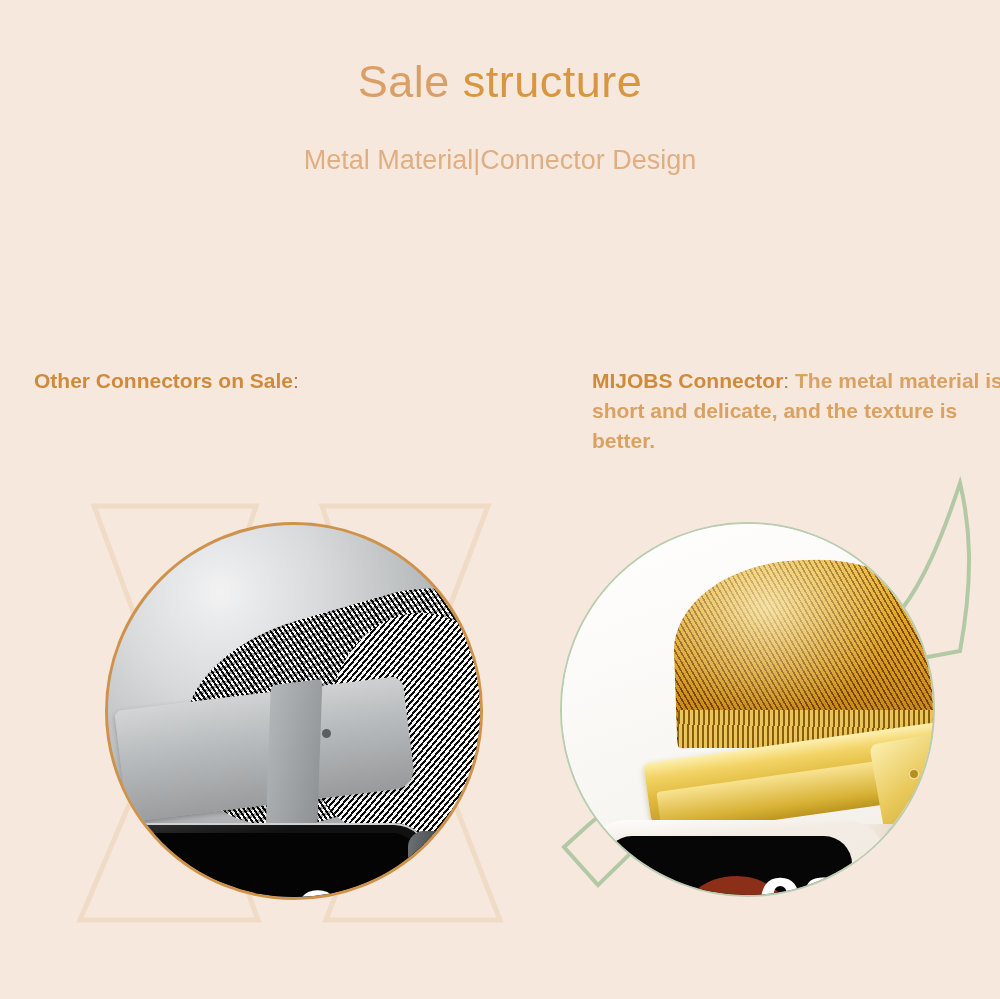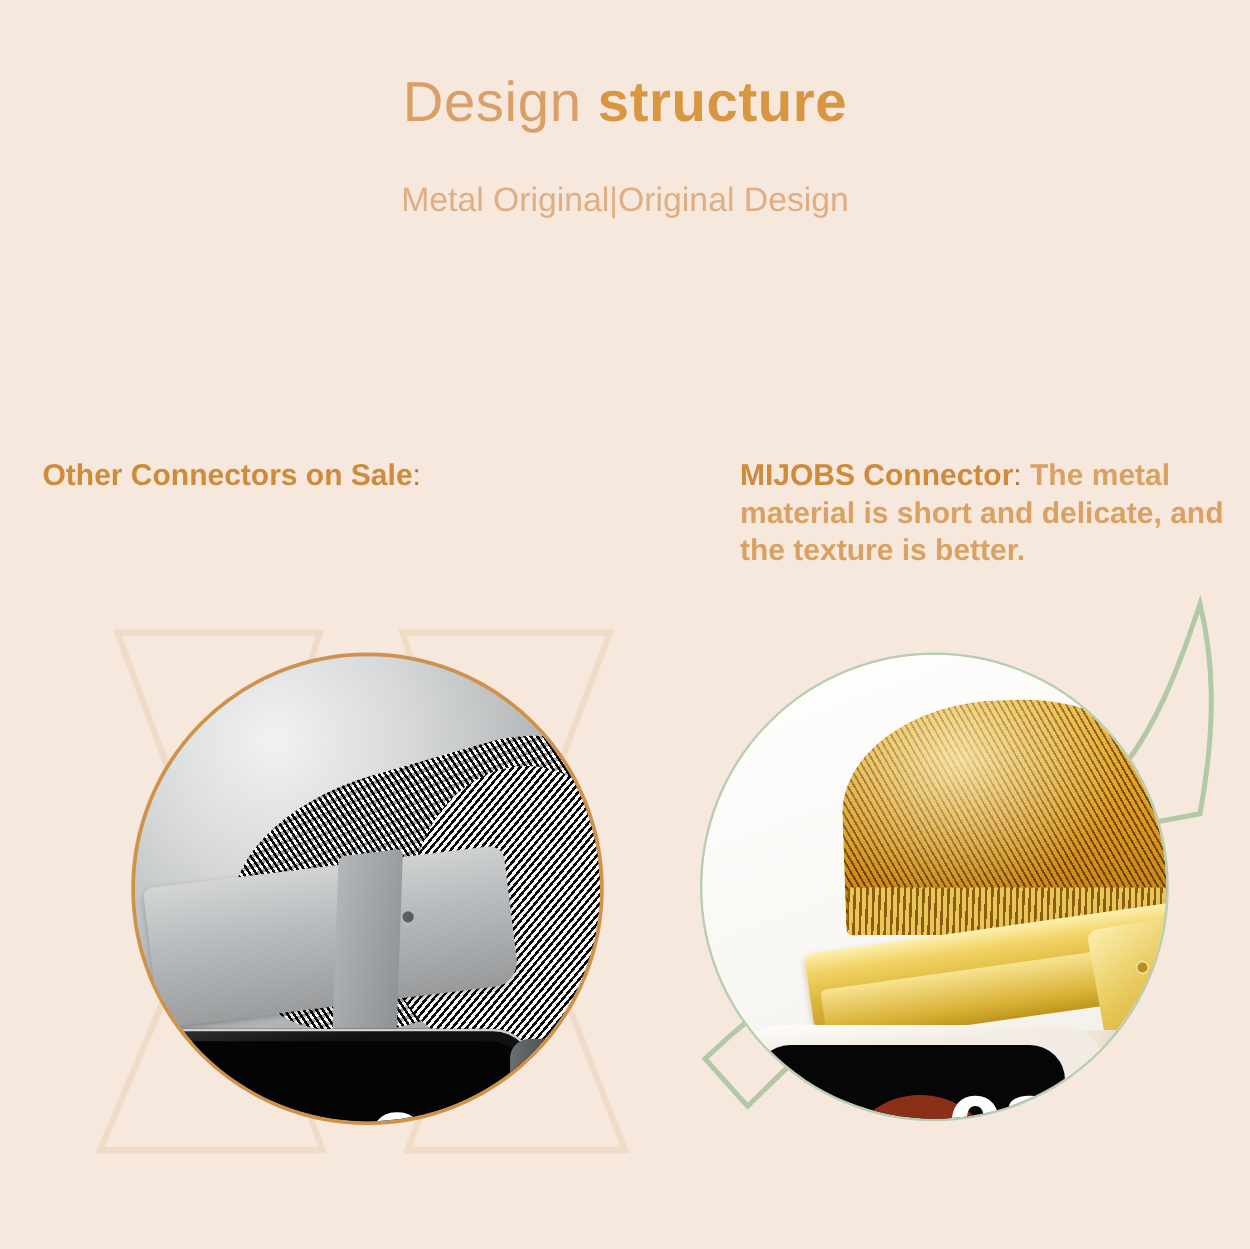--- a/index.html
+++ b/index.html
@@ -8,21 +8,21 @@
     background:#f6e8dd;
     font-family:"Liberation Sans", sans-serif;
     overflow:hidden;
     position:relative;
   }
 
   
   .header { width:1000px; padding-top:56px; text-align:center; }
   .title { font-size:45px; line-height:52px; letter-spacing:.5px; }
   .title .light { color:#d99f66; font-weight:400; }
-  .title .bold  { color:#d89640; font-weight:700; }
+  .title .bold  { color:#d89640; font-weight:400; }
 
   .subtitle {
     margin-top:36px;
     font-size:29px;
     line-height:34px;
     color:#dda878;
     font-weight:400;
     letter-spacing:.2px;
   }
   .subtitle2 {
@@ -32,21 +32,21 @@
     color:#dfae82;
     font-weight:400;
   }
 
   
   .columns { position:absolute; top:366px; left:0; width:1000px; height:633px; }
   .col { position:absolute; top:0; }
   .col-left  { left:34px;  width:470px; }
   .col-right { left:588px; width:418px; }
 
-  .caption { font-size:24px; line-height:30px; color:#d79a57; font-weight:700; }
+  .caption { font-size:21px; line-height:30px; color:#d79a57; font-weight:700; }
   .caption .body { font-weight:700; color:#d9a263; }
   .caption .head { font-weight:700; color:#cf8a3c; }
   .caption .colon { font-weight:400; color:#b9763a; }
   .col-right .caption { text-align:left; padding-left:4px; }
   .col-right .caption .body { display:inline; }
 
   
   .mark { position:absolute; pointer-events:none; }
   .x-mark     { left:60px;  top:480px;  width:460px; height:460px; }
   .check-mark { left:490px; top:455px;  width:510px; height:480px; }
@@ -198,23 +198,23 @@
   }
   .arc1 { left:56px;  top:370px; width:158px; height:158px; border-width:21px; border-color:#f3722c; }
   .arcb1{ left:110px; top:352px; width:128px; height:128px; border-width:20px; border-color:#8c2f18; transform:rotate(40deg); }
   .arcb2{ left:126px; top:392px; width:104px; height:104px; border-width:20px; border-color:#8a6314; transform:rotate(46deg); }
 </style>
 </head>
 <body>
 
 <div class="header">
   <div class="title">
-    <span class="light">Design </span><span class="bold">structure</span>
-  </div>
-  <div class="subtitle2">Metal Original|Original Design</div>
+    <span class="light">Sale </span><span class="bold">structure</span>
+  </div>
+  <div class="subtitle2">Metal Material|Connector Design</div>
 </div>
 
 <svg class="mark x-mark" viewBox="0 0 460 460">
   <path d="M 34 26 L 196 26 L 120 258 Z" fill="none" stroke="#f0dcc6" stroke-width="5"></path>
   <path d="M 262 26 L 428 26 L 340 258 Z" fill="none" stroke="#f0dcc6" stroke-width="5"></path>
   <path d="M 20 440 L 198 440 L 116 214 Z" fill="none" stroke="#f0dcc6" stroke-width="5"></path>
   <path d="M 266 440 L 440 440 L 352 214 Z" fill="none" stroke="#f0dcc6" stroke-width="5"></path>
 </svg>
 
 <svg class="mark check-mark" viewBox="0 0 510 480">

